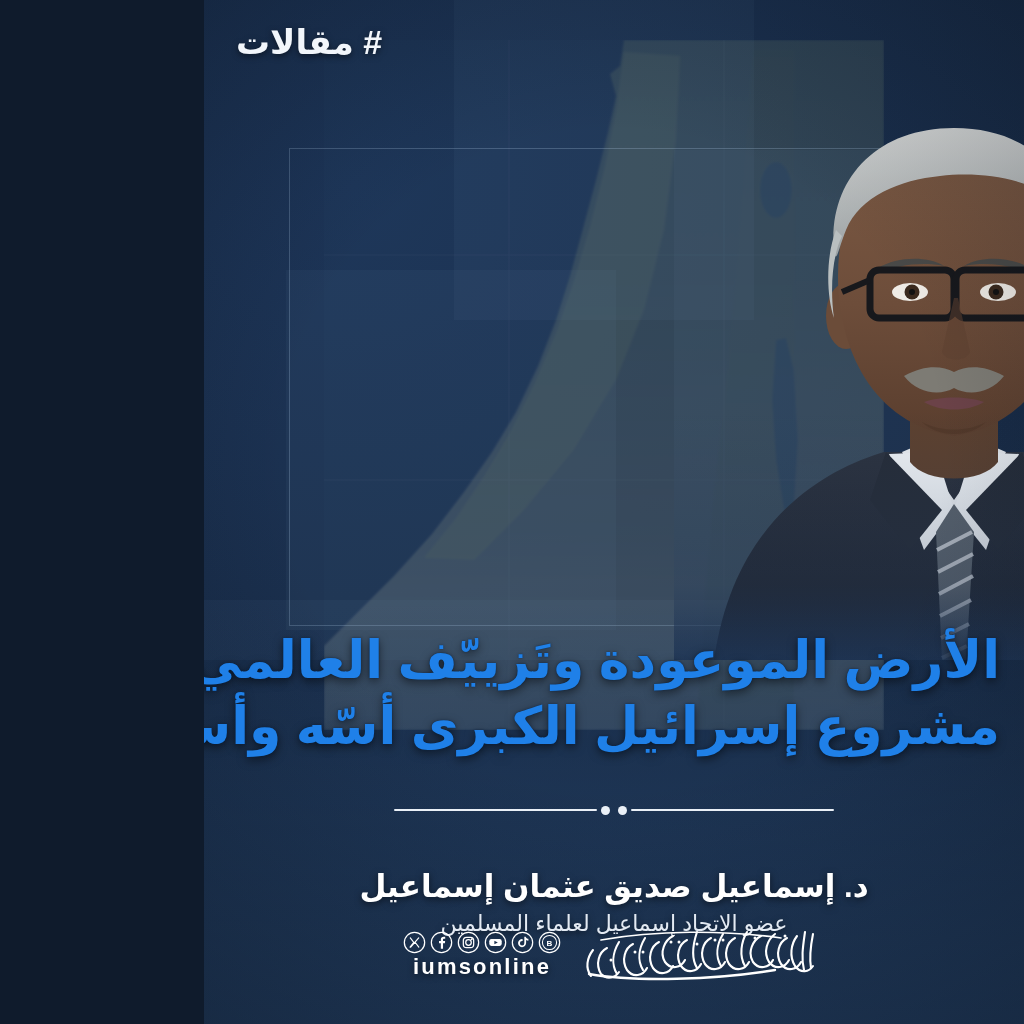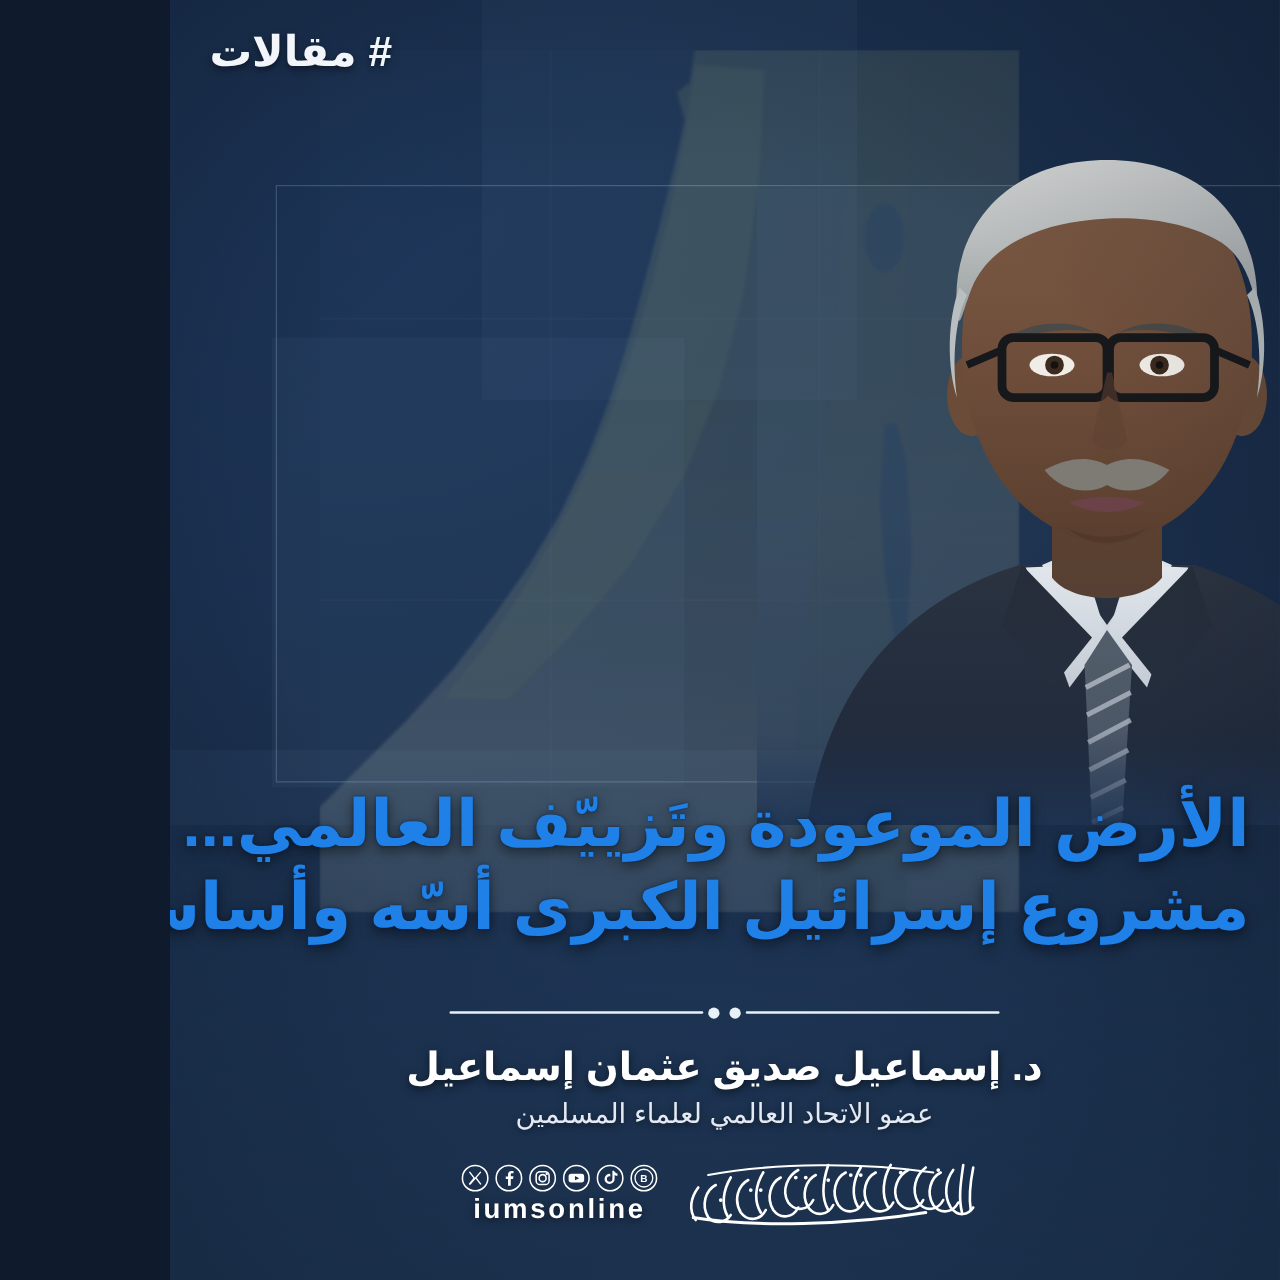--- a/index.html
+++ b/index.html
@@ -1,21 +1,21 @@
 <!DOCTYPE html>
 <html lang="ar" dir="rtl"><head>
 <meta charset="utf-8">
 <title>IUMS Article Card</title>
 <style>
   html,body{margin:0;padding:0;background:#0f1b2c;}
   *{box-sizing:border-box;}
 
   .card{
     position:relative;
-    width:888px;height:1024px;
+    width:820px;height:1024px;
     overflow:hidden;
     font-family:"Liberation Sans","DejaVu Sans",sans-serif;
     background:#1b3050;
   }
 
   
   .bg-base{
     position:absolute;inset:0;
     background:
       radial-gradient(120% 90% at 18% 18%, #1d3558 0%, #1a2f4d 45%, #16273f 100%);
@@ -94,20 +94,21 @@
     width:9px;height:9px;border-radius:50%;background:#eaf0f7;margin:0 4px;flex:none;
   }
 
   
   .author-block{
     position:absolute;left:0;right:0;top:836px;text-align:center;direction:rtl;
   }
   .author-name{
     color:#ffffff;font-size:31px;font-weight:700;letter-spacing:.2px;
     text-shadow:0 2px 7px rgba(0,0,0,.55);
+    margin-top:32px;
   }
   .author-role{
     margin-top:6px;
     color:#e3eaf3;font-size:22px;font-weight:400;
     text-shadow:0 2px 6px rgba(0,0,0,.5);
   }
 
   
   .footer{
     position:absolute;left:0;right:0;top:922px;
@@ -294,21 +295,21 @@
 
   <div class="divider">
     <div class="seg"></div>
     <div class="dot"></div>
     <div class="dot"></div>
     <div class="seg"></div>
   </div>
 
   <div class="author-block">
     <div class="author-name">د. إسماعيل صديق عثمان إسماعيل</div>
-    <div class="author-role">عضو الاتحاد العالمي لعلماء المسلمين</div>
+    <div class="author-role">عضو الاتحاد إسماعيل لعلماء المسلمين</div>
   </div>
 
   <div class="footer">
 
     <div class="brand-left">
       <div class="socials">
 
         <span>
           <svg width="23" height="23" viewBox="0 0 24 24" aria-hidden="true">
             <circle cx="12" cy="12" r="10.6" fill="none" stroke="#ffffff" stroke-width="1.3"></circle>

